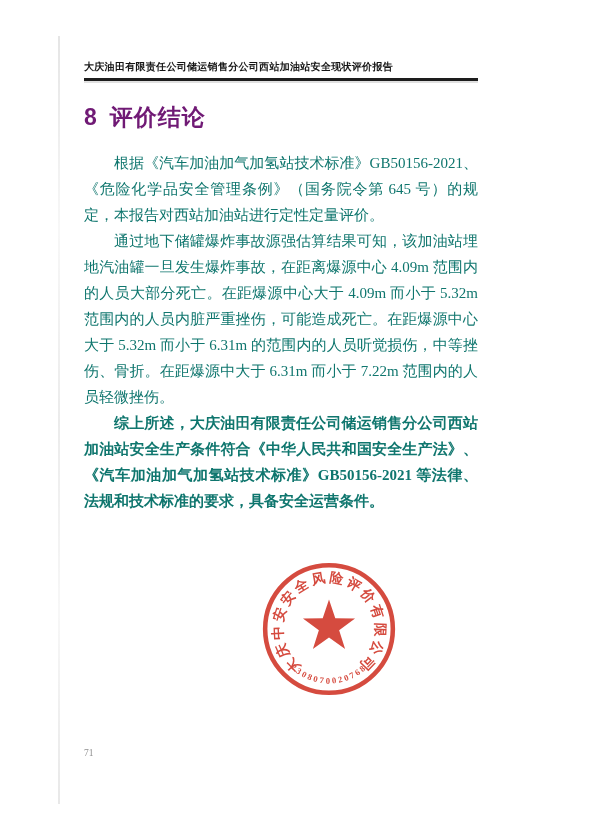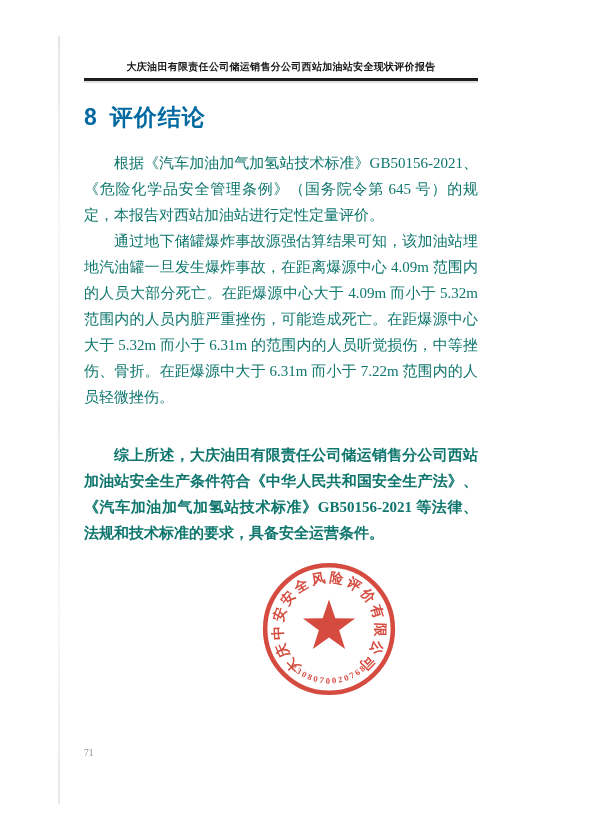--- a/index.html
+++ b/index.html
@@ -8,41 +8,41 @@
 
   .scan-edge-line {
     position:absolute; left:58px; top:36px; width:2px; height:768px;
     background:linear-gradient(to bottom,
       rgba(0,0,0,.10), rgba(0,0,0,.03) 25%, rgba(0,0,0,.08) 50%,
       rgba(0,0,0,.03) 75%, rgba(0,0,0,.09));
   }
 
   .running-head {
     position:absolute; left:84px; top:60px; width:394px;
-    text-align:center; font-weight:bold; font-size:10px; letter-spacing:.3px;
+    text-align:left; font-weight:bold; font-size:10px; letter-spacing:.3px;
     color:#161616; font-family:"Liberation Serif", serif;
   }
   .head-rule {
     position:absolute; left:84px; top:78px; width:394px; height:3px;
     background:#1d1d1d; box-shadow:0 2px 0 rgba(0,0,0,.12);
   }
 
   .chapter-heading {
     position:absolute; left:84px; top:102px;
     font-family:"Liberation Sans", sans-serif; font-weight:bold;
-    font-size:23px; color:#0369a1; letter-spacing:1px;
+    font-size:23px; color:#701a75; letter-spacing:1px;
   }
   .chapter-heading .num { margin-right:12px; }
 
   .body-text {
     position:absolute; left:84px; top:150px; width:394px;
     font-size:15px; line-height:26px; text-align:justify; color:#0f766e;
   }
   .body-text p { text-indent:2em; margin:0; }
-  .body-text p.bold { font-weight:bold;margin-top:32px; }
+  .body-text p.bold { font-weight:bold; }
 
   .stamp {
     position:absolute; left:253px; top:553px; width:152px; height:152px;
     mix-blend-mode:multiply; opacity:.92; pointer-events:none;
   }
   .stamp svg { width:100%; height:100%; }
   .stamp text {
     font-family:"Liberation Serif", serif; font-weight:bold;
   }
 

